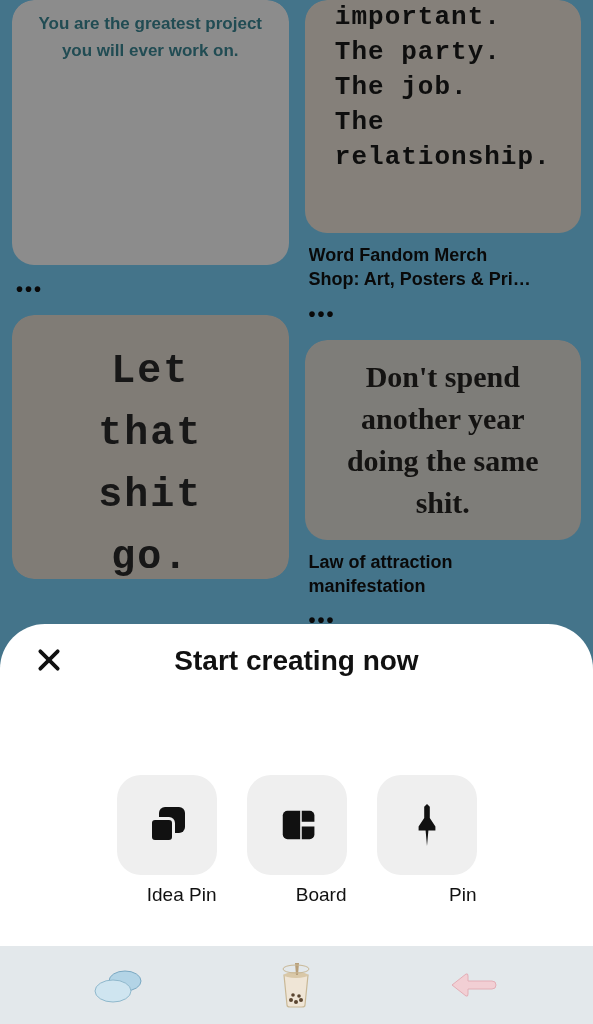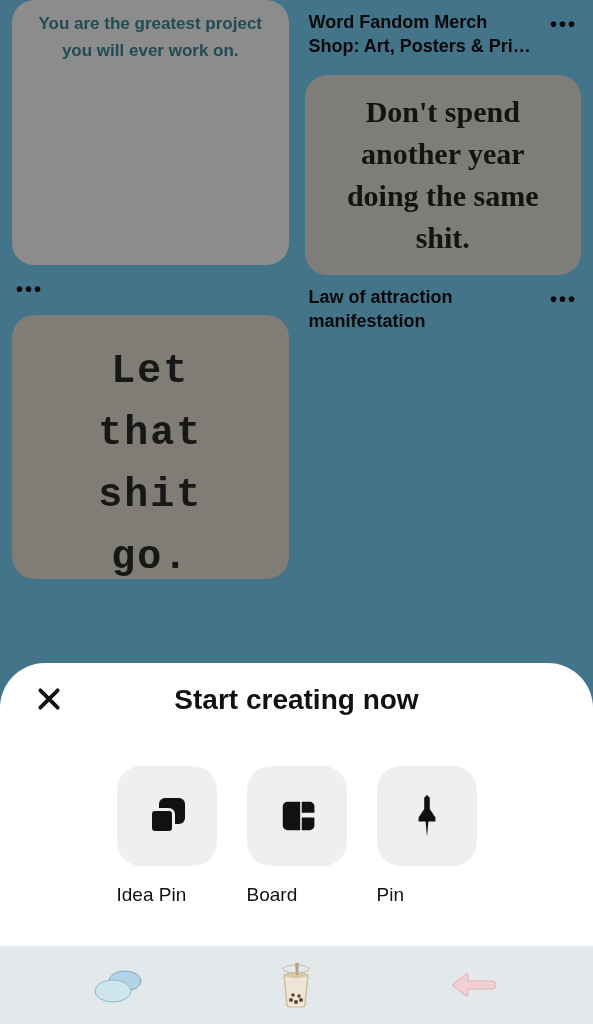--- a/index.html
+++ b/index.html
@@ -95,20 +95,21 @@
       font-weight: 700;
       color: #252421;
       line-height: 1.4;
     }
     .pin-meta {
       display: flex;
       align-items: flex-start;
       justify-content: space-between;
       padding: 10px 4px 4px 4px;
       gap: 8px;
+      flex-direction: column;
     }
     .pin-title {
       font-size: 18px;
       font-weight: 600;
       color: #111;
       line-height: 1.35;
       max-width: 86%;
       overflow: hidden;
     }
     .more-dots {
@@ -154,22 +155,23 @@
     }
     .create-options {
       display: flex;
       justify-content: center;
       gap: 30px;
       margin-bottom: 40px;
     }
     .create-opt {
       display: flex;
       flex-direction: column;
-      align-items: flex-start;
-      gap: 18px;
+      align-items: flex-end;
+      gap: 9px;
+      margin-top: 48px;
     }
     .create-tile {
       width: 100px;
       height: 100px;
       background: #efefef;
       border-radius: 24px;
       display: flex;
       align-items: center;
       justify-content: center;
     }
@@ -213,20 +215,23 @@
       <div class="pin-card">
         <div class="pin-img img-typewriter-2">
           <span>Let<br>that<br>shit<br>go.</span>
         </div>
       </div>
 
     </div>
     <div class="feed-col">
 
       <div class="pin-card">
+        <div class="pin-img img-typewriter-1">
+          <span>important.<br>The party.<br>The job.<br>The<br>relationship.</span>
+        </div>
         <div class="pin-meta">
           <div class="pin-title">Word Fandom Merch Shop: Art, Posters &amp; Pri…</div>
           <div class="more-dots">•••</div>
         </div>
       </div>
 
       <div class="pin-card">
         <div class="pin-img img-bold-serif">
           <span>Don't spend another year doing the same shit.</span>
         </div>

